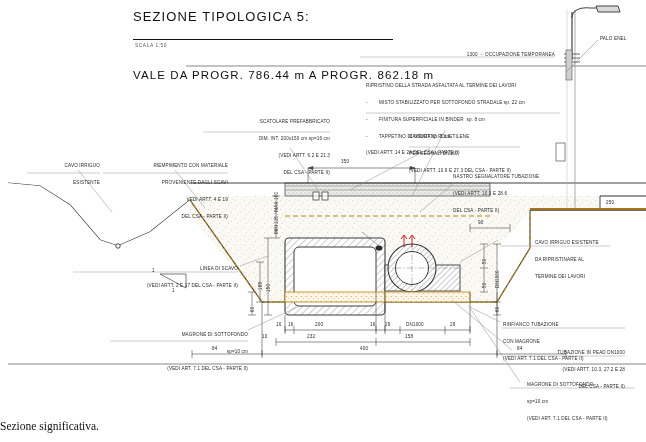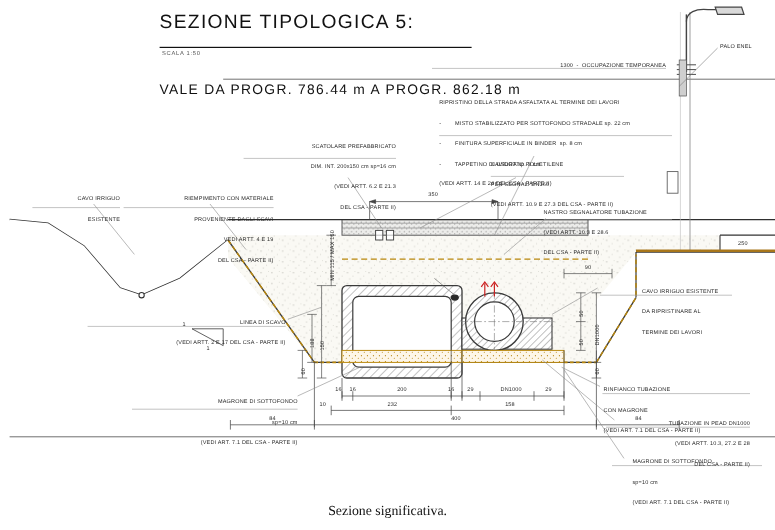--- a/index.html
+++ b/index.html
@@ -2,26 +2,26 @@
 <html><head>
 <meta charset="utf-8">
 <style>
   html,body{margin:0;padding:0;background:#ffffff;}
   body{width:646px;height:442px;overflow:hidden;
        font-family:"Liberation Sans", sans-serif;color:#1a1a1a;}
   #sheet{position:relative;width:646px;height:442px;background:#fff;}
   .abs{position:absolute;}
   .txt{white-space:pre;line-height:1.22;color:#2b2b2b;}
   .t5{font-size:4.6px;letter-spacing:.15px;}
-  .title1{font-size:16px;letter-spacing:1.1px;color:#111;}
+  .title1{font-size:13px;letter-spacing:1.1px;color:#111;}
   .title2{font-size:11.5px;letter-spacing:1.1px;color:#111;margin-top:44px;}
   .scale{font-size:4.8px;letter-spacing:.6px;color:#555;}
   .cap{font-family:"Liberation Serif", serif;font-size:11.5px;color:#111;}
   .r{text-align:right;}
-  .c{text-align:center;}
+  .c{}
   .vert{transform-origin:0 0;}
   svg{display:block;}
 </style>
 </head>
 <body>
 
 <div id="sheet">
 
   <div class="abs txt title1" style="left:133px;top:9px;">SEZIONE TIPOLOGICA 5:</div>
   <div class="abs txt title2" style="left:133px;top:24px;">VALE DA PROGR. 786.44 m A PROGR. 862.18 m</div>

